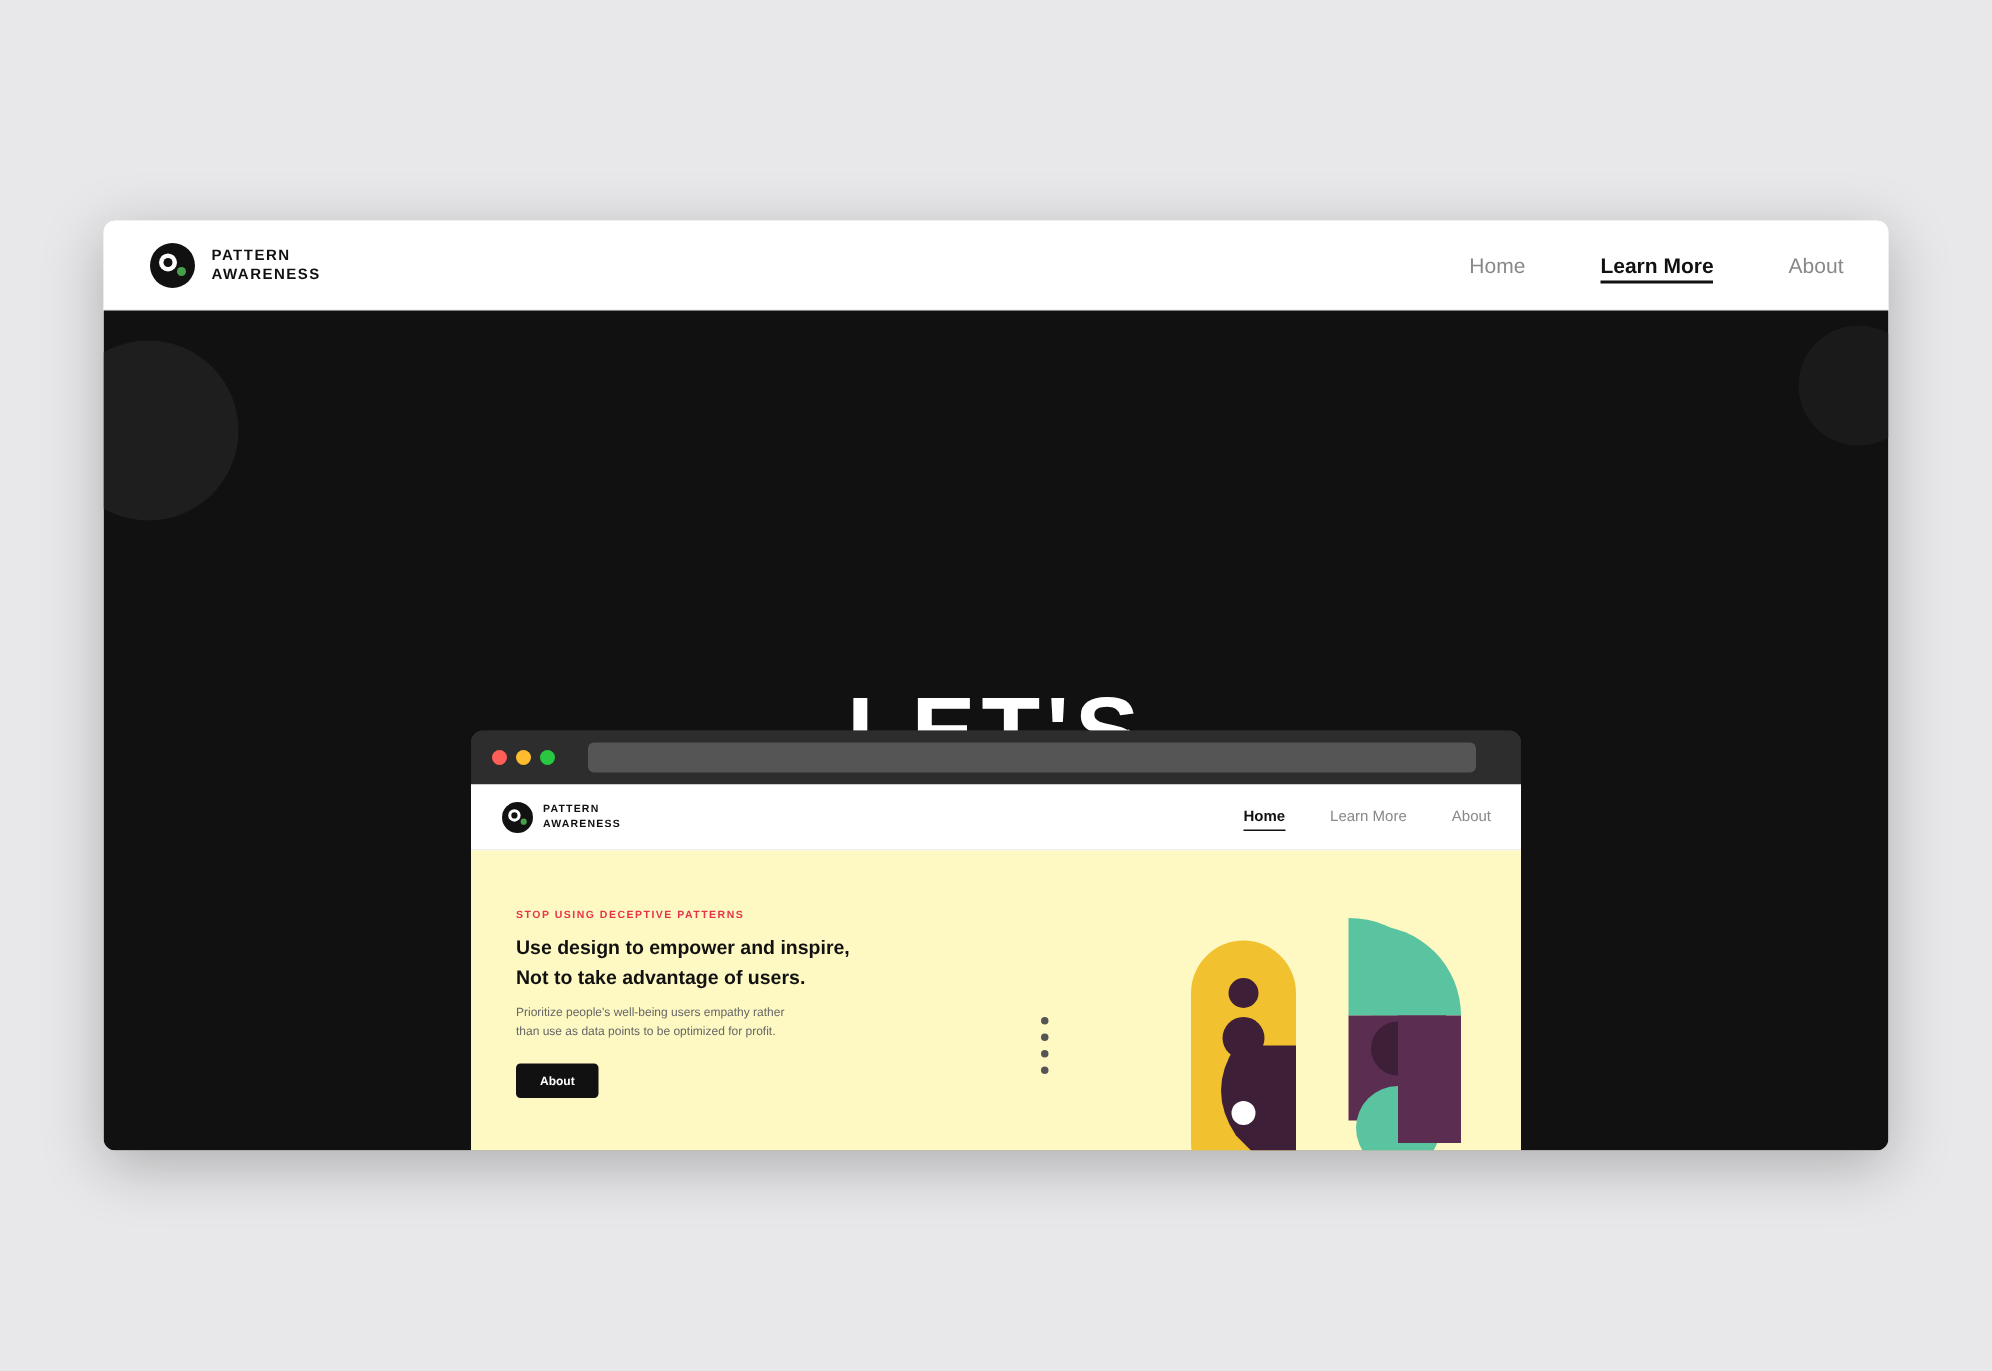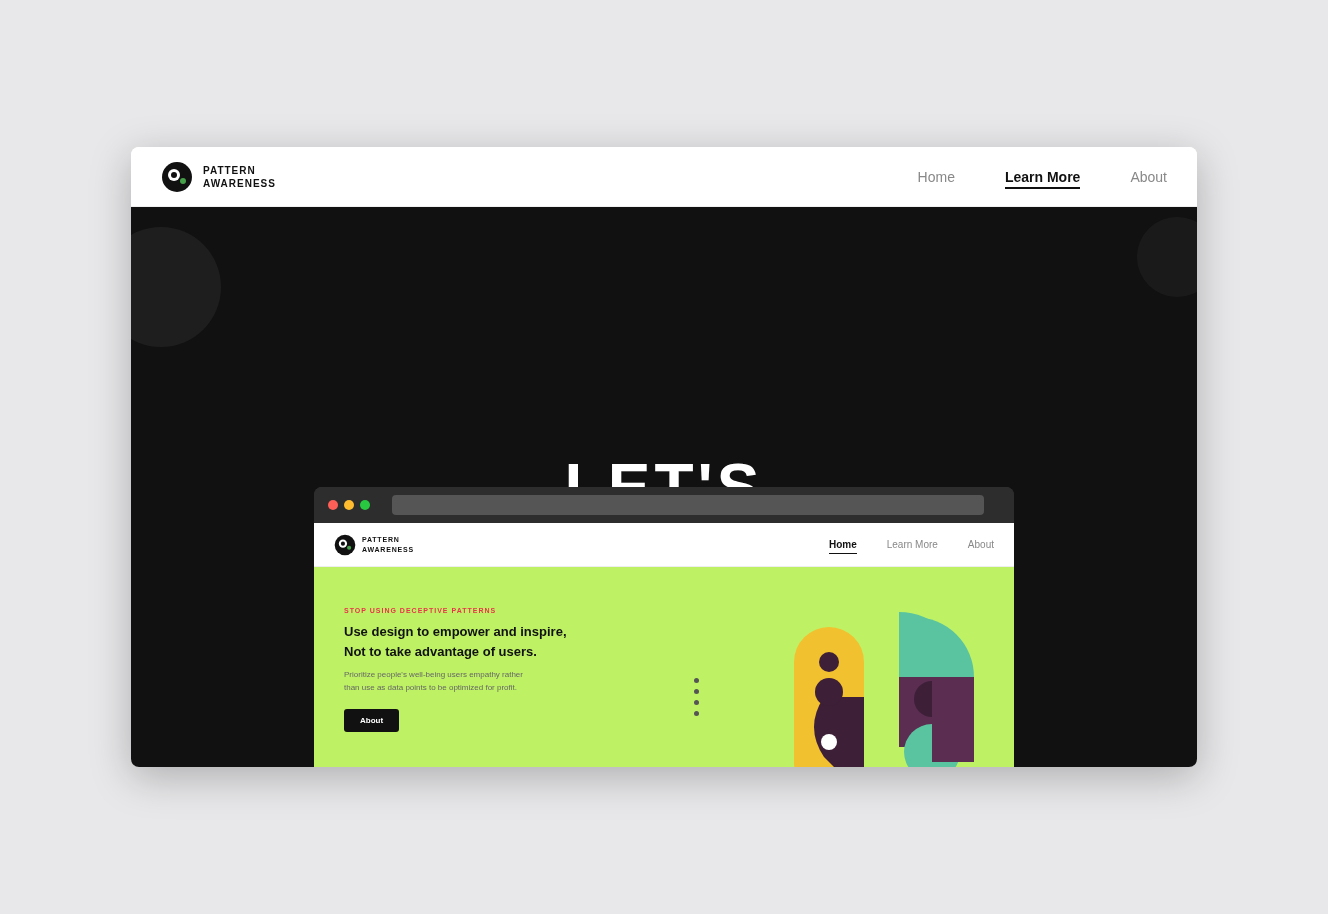--- a/index.html
+++ b/index.html
@@ -9,21 +9,21 @@
       width: 1328px;
       height: 914px;
       display: flex;
       align-items: center;
       justify-content: center;
       font-family: 'Arial', sans-serif;
       overflow: hidden;
     }
 
     .outer-wrapper {
-      width: 1066px;
+      width: 1190px;
       height: 620px;
       background: #fff;
       border-radius: 8px;
       box-shadow: 0 10px 40px rgba(0,0,0,0.25);
       overflow: hidden;
       display: flex;
       flex-direction: column;
     }
 
     
@@ -235,21 +235,21 @@
       position: absolute;
       bottom: -4px;
       left: 0;
       right: 0;
       height: 1.5px;
       background: #111;
     }
 
     
     .inner-hero {
-      background: #bef264;
+      background: #fef9c3;
       padding: 30px 30px 0 30px;
       display: flex;
       min-height: 220px;
       overflow: hidden;
     }
 
     .inner-hero-text {
       flex: 1;
       padding-top: 10px;
     }

